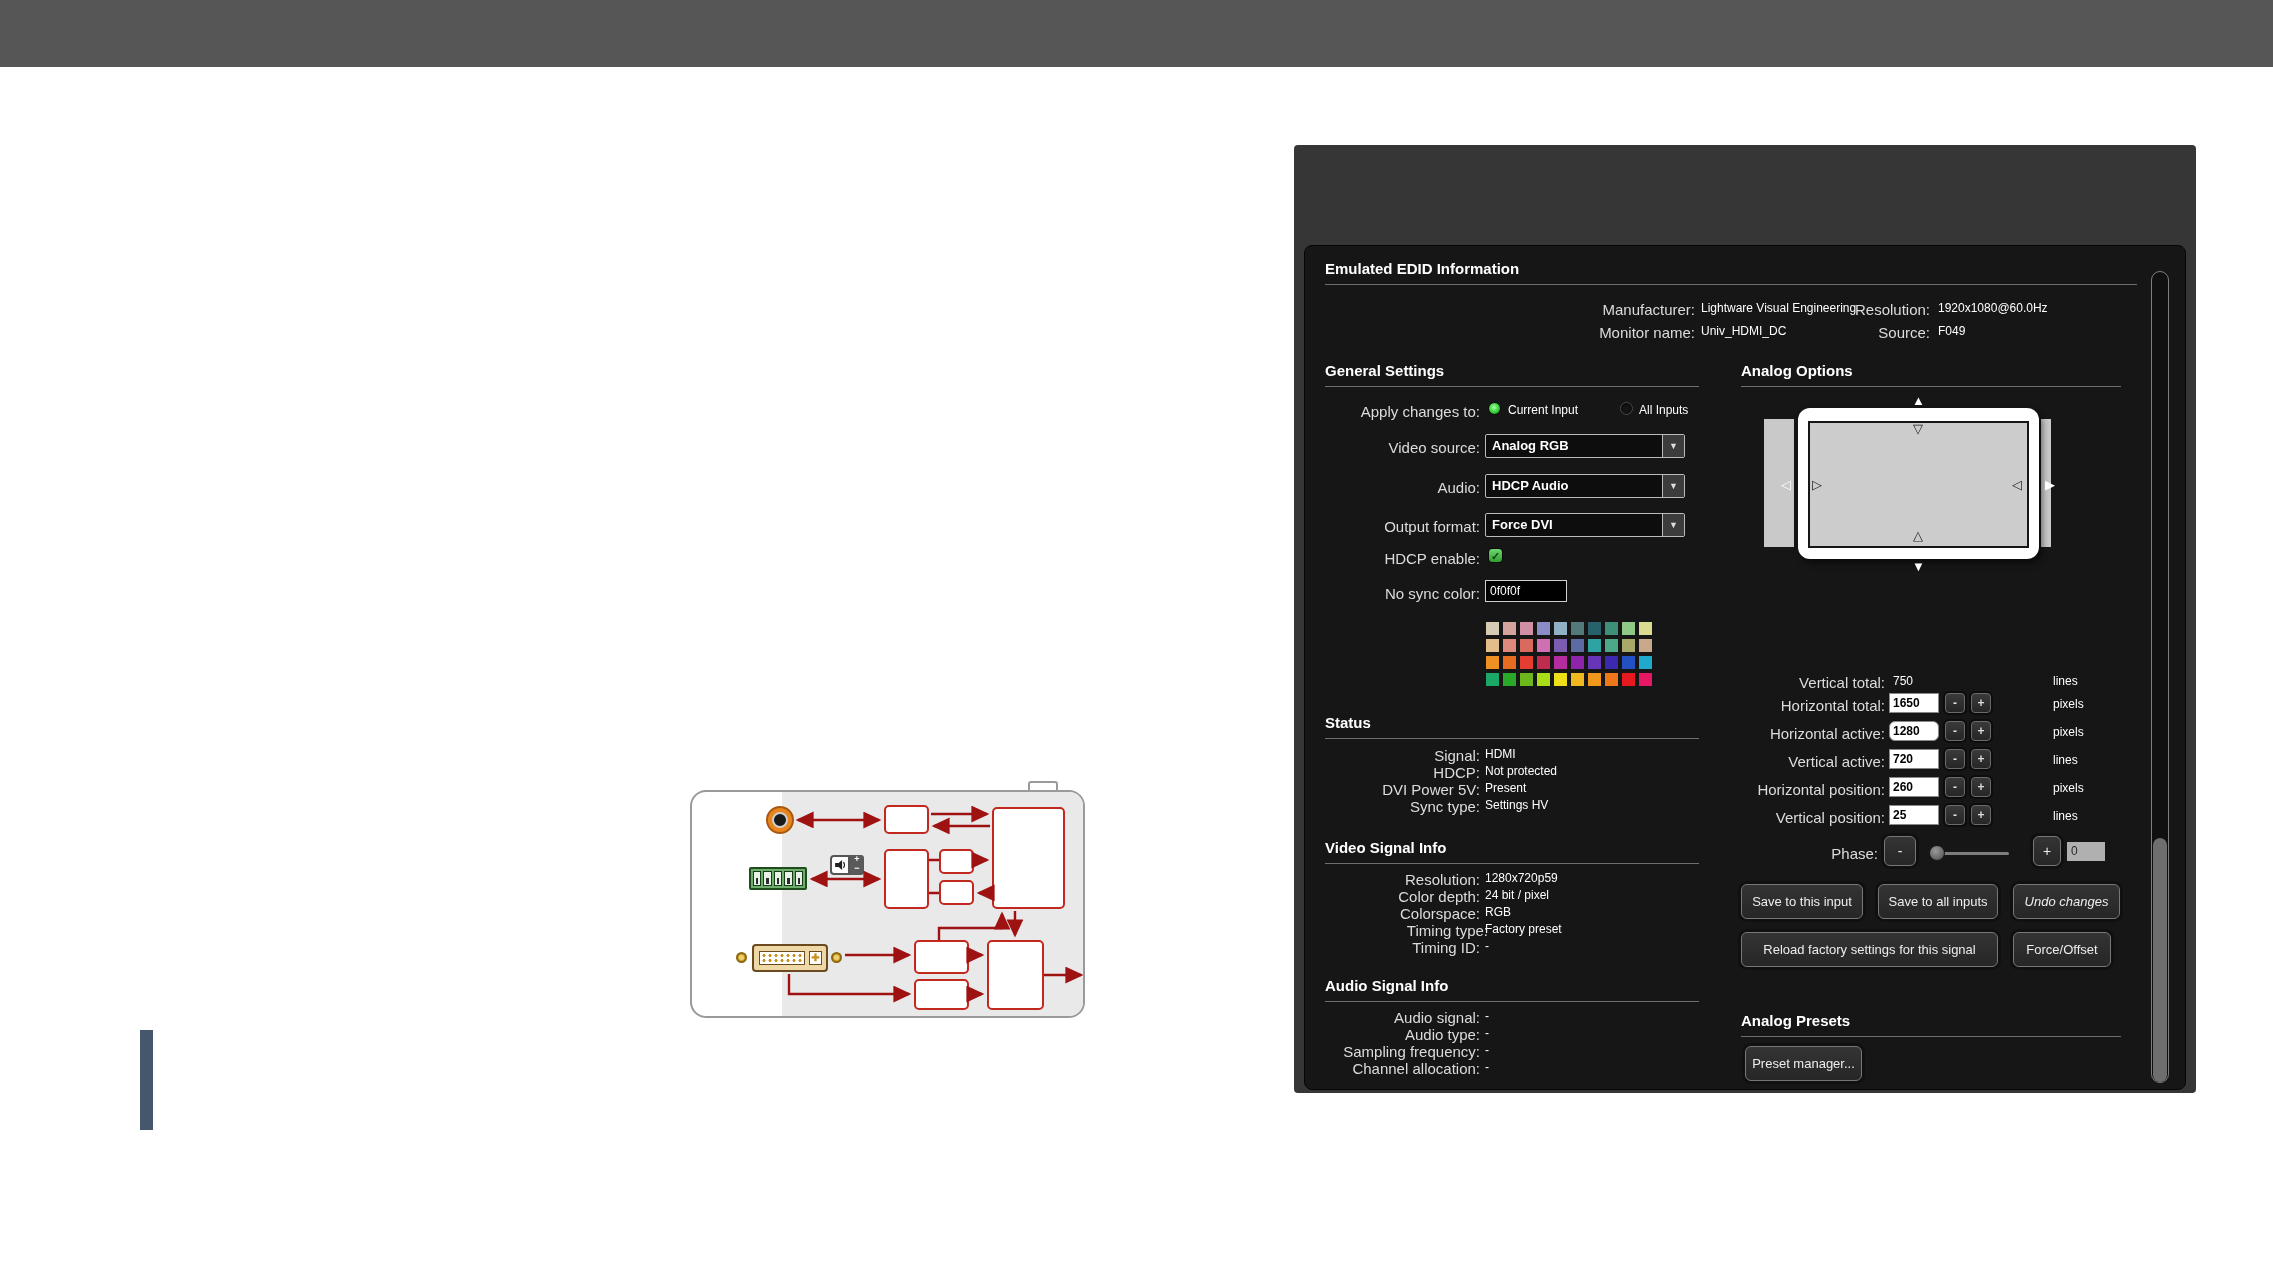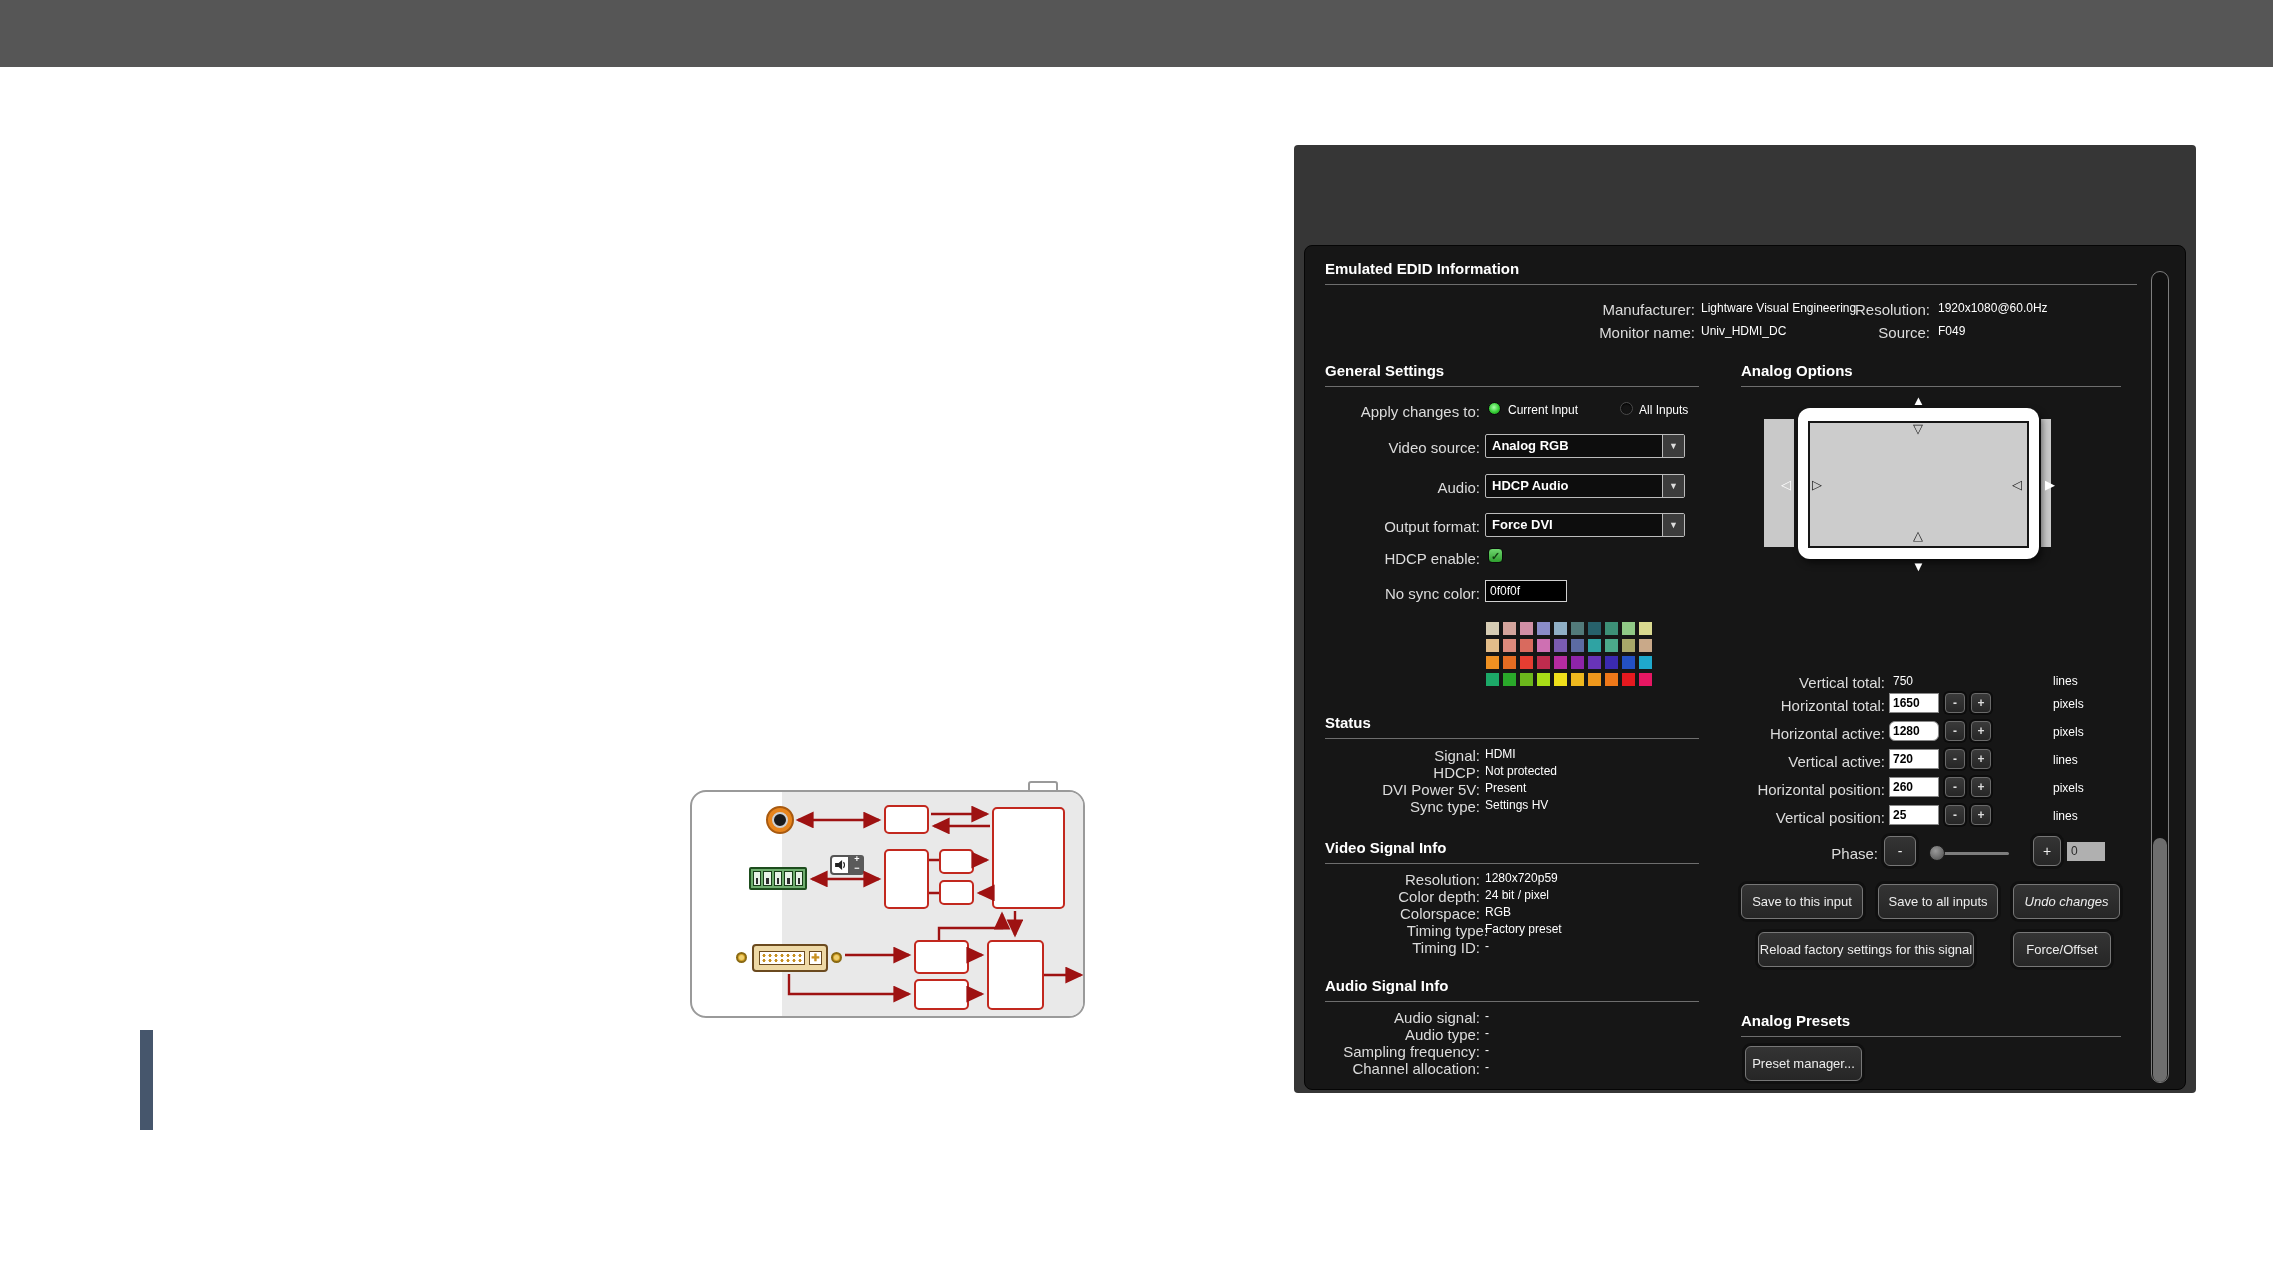--- a/index.html
+++ b/index.html
@@ -344,21 +344,21 @@
     <div class="abs" style="left:632px; top:606px; width:72px; height:3px; background:#7d7d7d; border-radius:2px;"></div>
     <div class="abs" style="left:624px; top:599px; width:16px; height:16px; border-radius:50%; border:1px solid #1a1a1a;
          background:radial-gradient(circle at 40% 35%, #9a9a9a, #4a4a4a);"></div>
     <div class="abtn" style="left:728px; top:590px; width:28px; height:30px; font-size:14px;">+</div>
     <div class="abs" style="left:762px; top:596px; width:38px; height:19px; background:#b0b0b0; color:#2a2a2a;
          font-size:12px; line-height:19px; padding-left:4px;">0</div>
 
     <div class="abtn" style="left:436px; top:638px; width:122px; height:35px;">Save to this input</div>
     <div class="abtn" style="left:573px; top:638px; width:120px; height:35px;">Save to all inputs</div>
     <div class="abtn" style="left:708px; top:638px; width:107px;  height:35px;font-style:italic;">Undo changes</div>
-    <div class="abtn" style="left:453px; top:686px; width:216px; height:35px;">Reload factory settings for this signal</div>
+    <div class="abtn" style="left:436px; top:686px; width:257px; height:35px;">Reload factory settings for this signal</div>
     <div class="abtn" style="left:708px; top:686px; width:98px;  height:35px;">Force/Offset</div>
 
     <div class="sec-h" style="left:436px; top:766px; width:380px;">Analog Presets</div>
     <div class="abtn" style="left:440px; top:800px; width:117px; height:35px;">Preset manager...</div>
 
     <div id="sb-track"></div>
     <div id="sb-thumb"></div>
   </div>
 </div>
 

